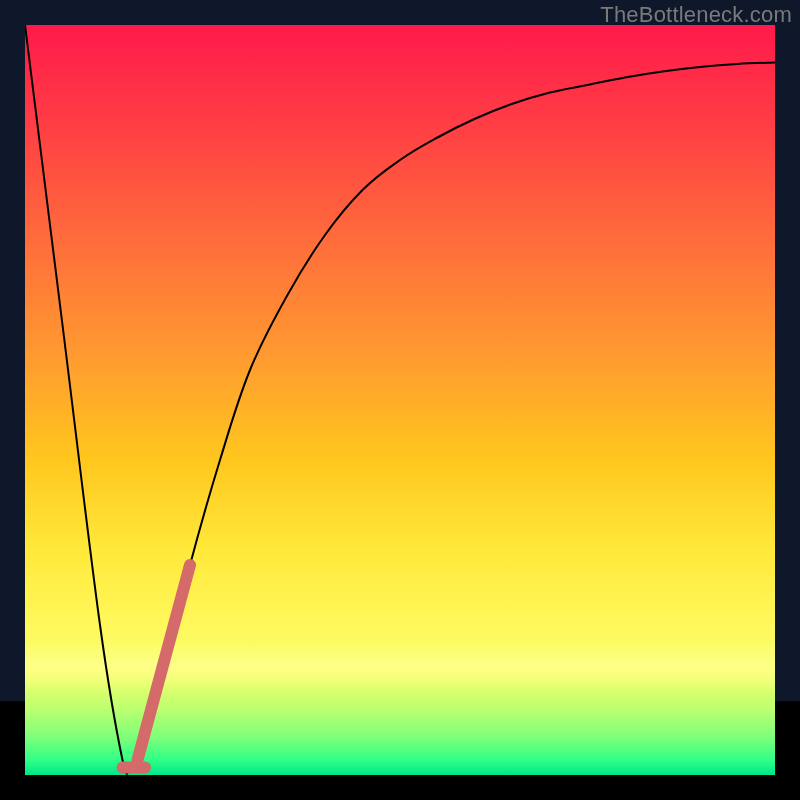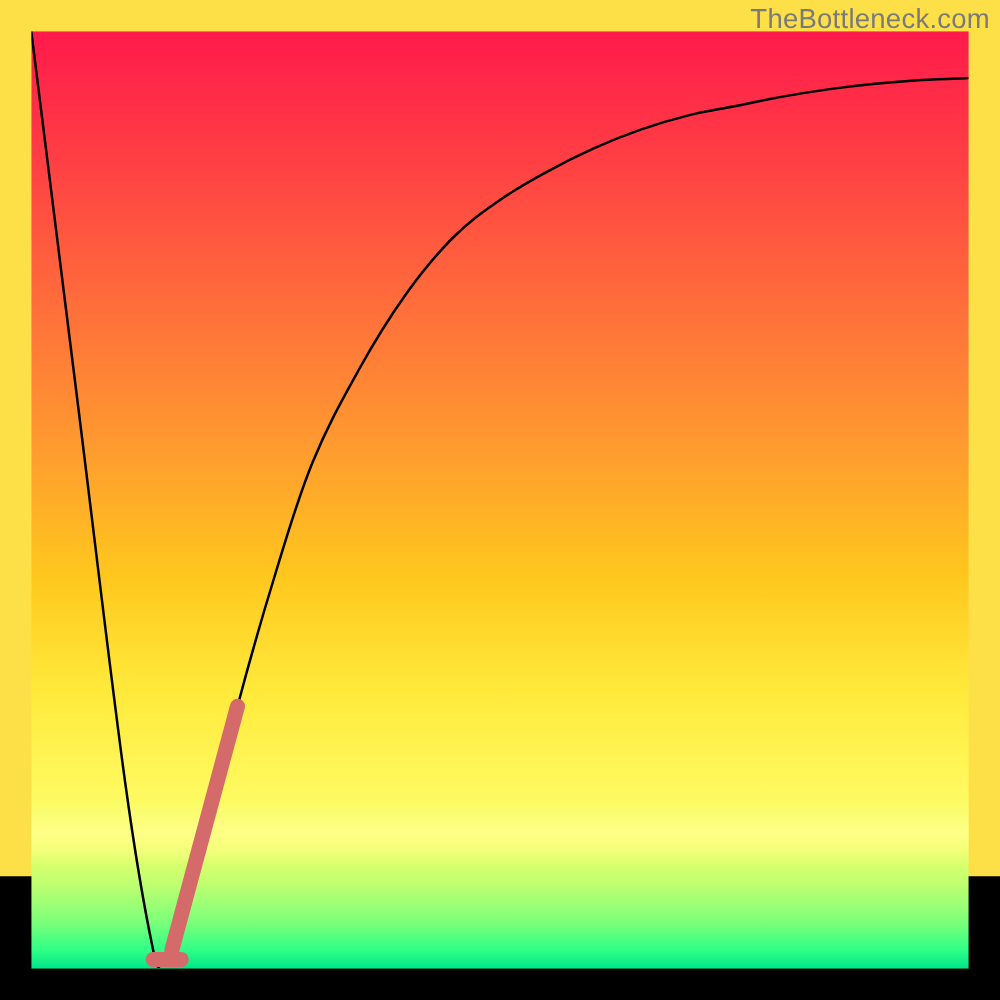--- a/index.html
+++ b/index.html
@@ -8,21 +8,21 @@
     width: 800px;
     height: 800px;
     background: #000;
     font-family: Arial, Helvetica, sans-serif;
     overflow: hidden;
   }
   .frame {
     position: relative;
     width: 800px;
     height: 701px;
-    background: #fde047;
+    background: #0f172a;
   }
   .watermark {
     position: absolute;
     top: 2px;
     right: 8px;
     color: #7a7a7a;
     font-size: 22px;
     font-weight: 500;
     letter-spacing: 0.2px;
     user-select: none;

